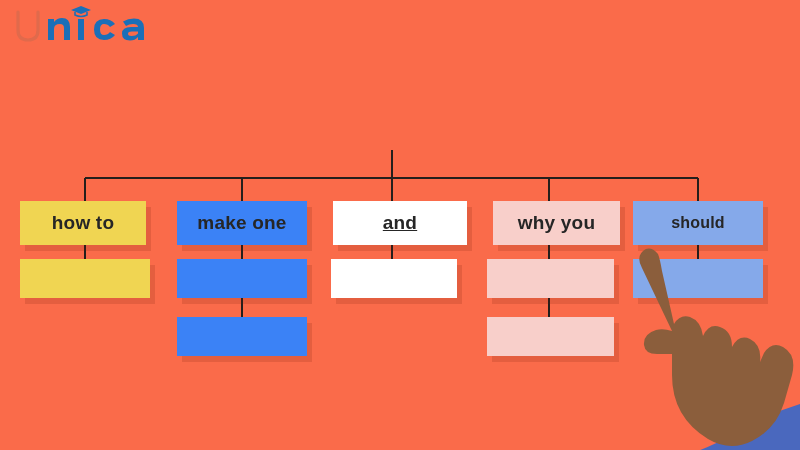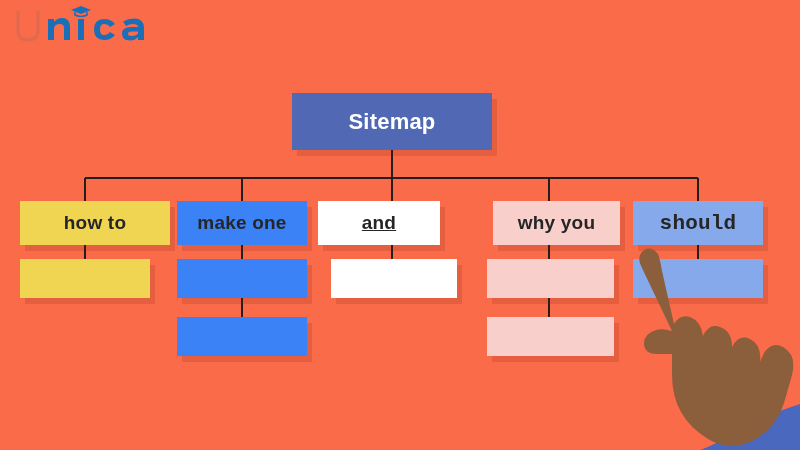--- a/index.html
+++ b/index.html
@@ -38,21 +38,21 @@
   }
   .node.root {
     background:#5169B4;
     color:#ffffff;
     font-size:22px;
   }
   .node.yellow { background:#F0D552; color:#262626; font-size:19px; }
   .node.green  { background:#3b82f6; color:#262626; font-size:19px; }
   .node.white  { background:#FFFFFF; color:#262626; font-size:19px; }
   .node.pink   { background:#F8CFCA; color:#262626; font-size:19px; }
-  .node.blue   { background:#85A9EA; color:#262626; font-size:21px;font-family:Liberation Mono, monospace; }
+  .node.blue   { background:#85A9EA; color:#262626; font-size:16px; }
 
   
   #hand {
     position:absolute; left:600px; top:235px;
     width:210px; height:218px;
   }
 </style>
 </head>
 <body>
 
@@ -96,30 +96,29 @@
       <line x1="85" y1="245" x2="85" y2="259"></line>
       <line x1="242" y1="245" x2="242" y2="259"></line>
       <line x1="242" y1="298" x2="242" y2="317"></line>
       <line x1="392" y1="245" x2="392" y2="259"></line>
       <line x1="549" y1="245" x2="549" y2="259"></line>
       <line x1="549" y1="298" x2="549" y2="317"></line>
       <line x1="698" y1="245" x2="698" y2="259"></line>
     </g>
   </svg>
 
-  <div class="node root" style="left:292px; top:93px; width:200px; height:57px;">Sitemap</div>
 
-  <div class="node yellow" style="left:20px; top:201px; width:150px; height:44px;">how to</div>
+  <div class="node yellow" style="left:20px; top:201px; width:126px; height:44px;">how to</div>
   <div class="node yellow" style="left:20px; top:259px; width:130px; height:39px;"></div>
 
   <div class="node green" style="left:177px; top:201px; width:130px; height:44px;">make one</div>
   <div class="node green" style="left:177px; top:259px; width:130px; height:39px;"></div>
   <div class="node green" style="left:177px; top:317px; width:130px; height:39px;"></div>
 
-  <div class="node white" style="left:318px; top:201px; width:122px; height:44px;text-decoration:underline;">and</div>
+  <div class="node white" style="left:333px; top:201px; width:134px; height:44px;text-decoration:underline;">and</div>
   <div class="node white" style="left:331px; top:259px; width:126px; height:39px;"></div>
 
   <div class="node pink" style="left:487px; top:201px; width:127px; height:44px;margin-left:6px;">why you</div>
   <div class="node pink" style="left:487px; top:259px; width:127px; height:39px;"></div>
   <div class="node pink" style="left:487px; top:317px; width:127px; height:39px;"></div>
 
   <div class="node blue" style="left:633px; top:201px; width:130px; height:44px;">should</div>
   <div class="node blue" style="left:633px; top:259px; width:130px; height:39px;"></div>
 
   <svg id="hand" viewBox="0 0 210 218">

